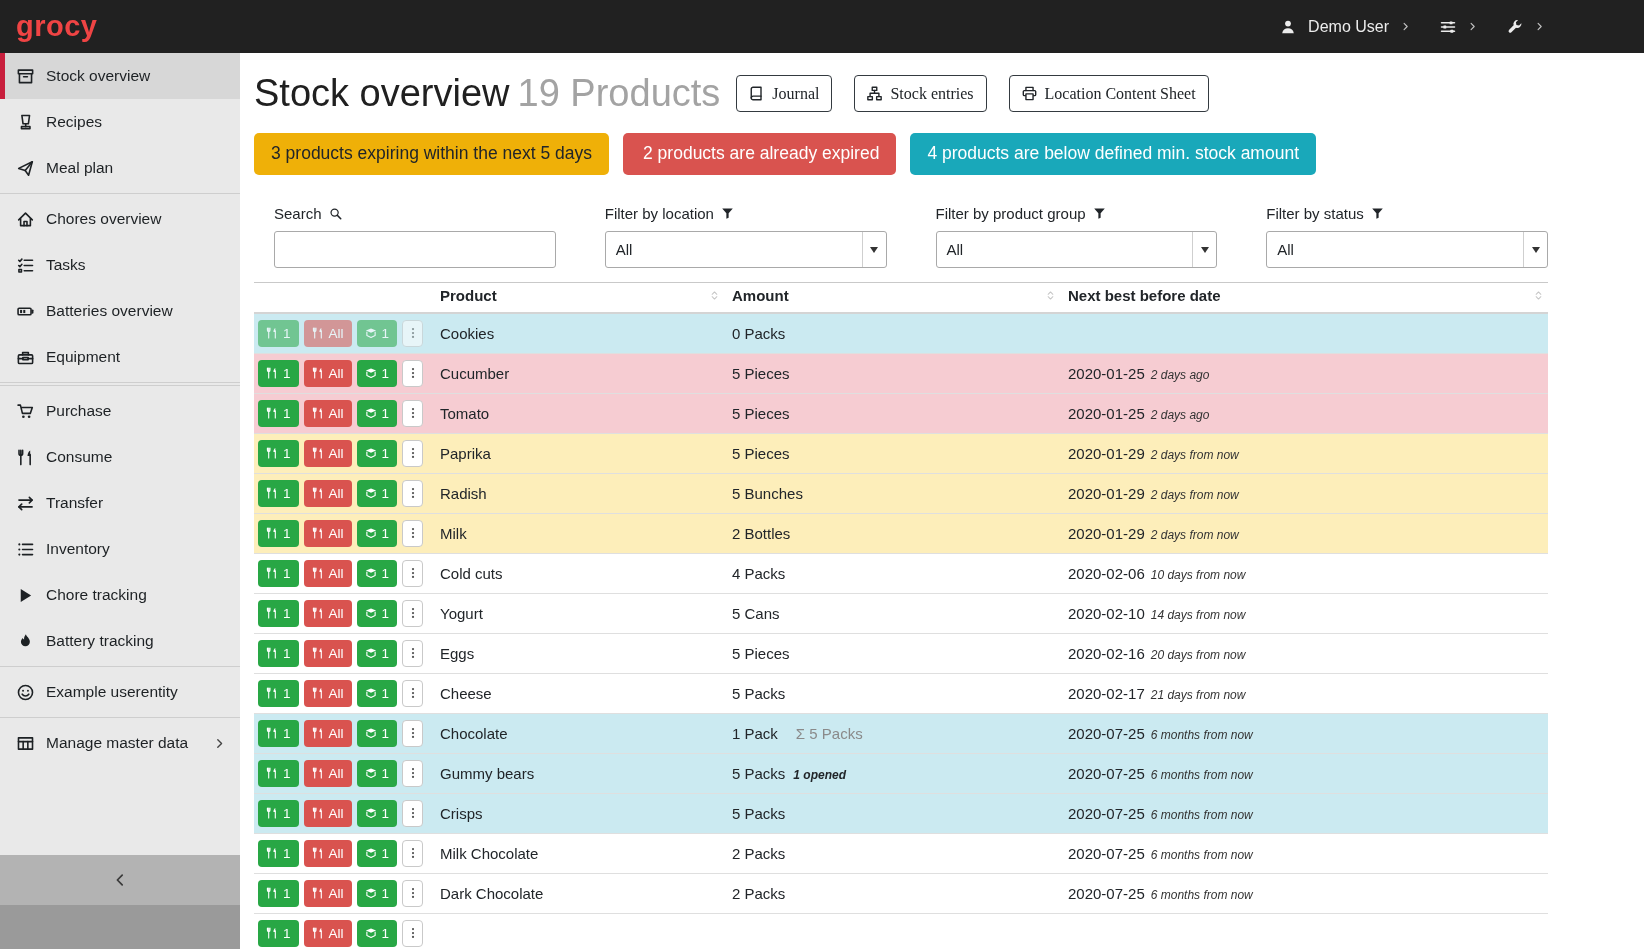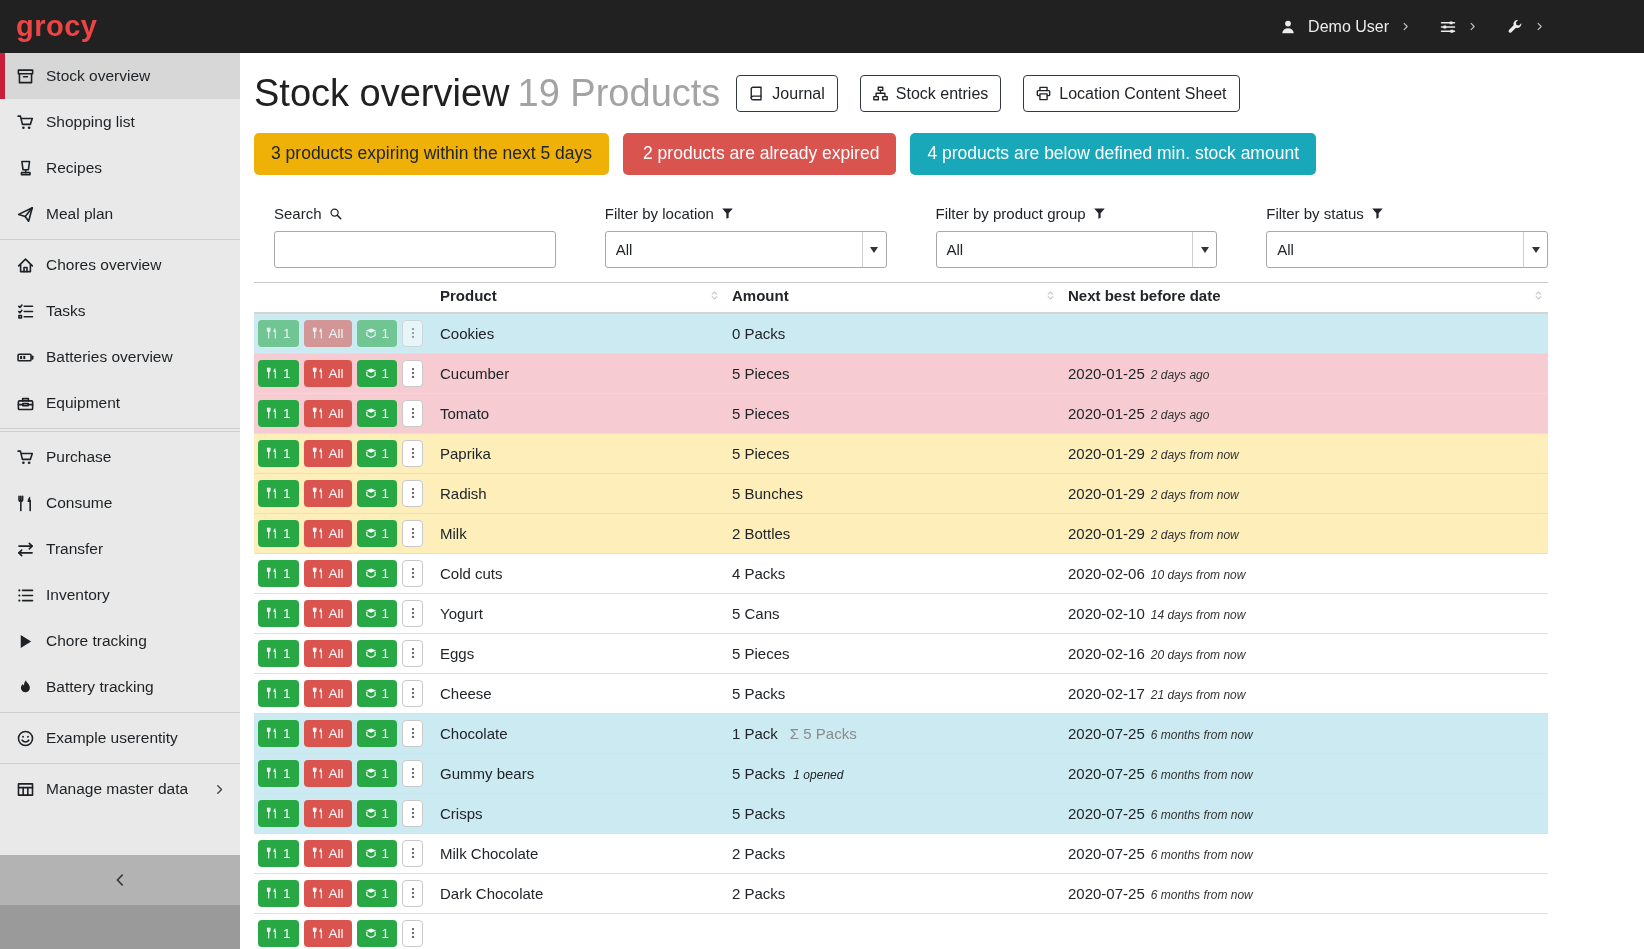--- a/index.html
+++ b/index.html
@@ -46,21 +46,21 @@
   .side-foot2 { height:44px; background:#9a9a9a; }
 
   
   .content {
     position:fixed; top:53px; left:240px; width:1404px; height:896px;
     background:#fff; padding:18px 96px 0 14px; overflow:hidden;border-radius:26px;
   }
   .title-row { display:flex; align-items:center; }
   h1 { margin:0; font-size:38px; font-weight:500; line-height:1.2; color:#202020; white-space:nowrap; }
   .muted { color:#a3a3a3; font-weight:400; margin-left:8px; }
-  .title-actions { display:flex; gap:22px; margin-left:16px; }
+  .title-actions { display:flex; gap:22px; margin-left:16px;font-family:Liberation Serif, serif; }
   .btn-outline {
     height:37px; border:1px solid #343a40; border-radius:4px; background:#fff; color:#212529;
     font-size:16px; font-family:inherit; display:inline-flex; align-items:center; gap:8px;
     padding:0 12px; cursor:pointer; white-space:nowrap;
   }
   .btn-outline svg { width:15px; height:15px; }
 
   .alerts { display:flex; gap:14px; margin-top:16px; }
   .alert {
     height:42px; display:inline-flex; align-items:center; padding:0 17px;
@@ -109,22 +109,22 @@
   }
   .btn-row svg { width:12px; height:12px; }
   .btn-success { background:var(--success); }
   .btn-danger { background:var(--danger); }
   .btn-more {
     background:#fff; border:1px solid #c9c9c9; color:#555; width:21px; padding:0;
     justify-content:center; margin-right:0;
   }
   .disabled-btns .btn-row { opacity:.55; }
 
-  .amount-extra { color:#8a8a8a; margin-left:12px; }
-  .amount-note { font-size:12px; font-style:italic; margin-left:8px; }
+  .amount-extra { color:#8a8a8a; margin-left:18px; }
+  .amount-note { font-size:12px; font-style:italic; margin-left:8px;font-weight:bold; }
   .date-note { font-size:12px; font-style:italic; margin-left:6px; color:#333; }
 </style>
 </head>
 <body>
 
 <nav class="navbar">
   <div class="logo">grocy</div>
   <div class="nav-right">
     <div class="nav-item">
       <span class="nicon">
@@ -176,30 +176,20 @@
   <div id="side-items">
       <div class="side-item active">
         <span class="sicon">
           <svg viewBox="0 0 16 16" fill="none" stroke="currentColor" stroke-width="1.5" stroke-linecap="round" stroke-linejoin="round">
             <rect x="1.3" y="2" width="13.4" height="3.4"></rect>
             <path d="M2.3 5.4v8.4h11.4V5.4"></path>
             <line x1="6.2" y1="8.2" x2="9.8" y2="8.2"></line>
           </svg>
         </span>
         <span class="slabel">Stock overview</span>
-      </div>
-      <div class="side-item">
-        <span class="sicon">
-          <svg viewBox="0 0 16 16" fill="none" stroke="currentColor" stroke-width="1.5" stroke-linecap="round" stroke-linejoin="round">
-            <path d="M1 2h2.2l1.9 7.8h7.4l1.9-5.6H4"></path>
-            <circle cx="6" cy="12.9" r="1.25" fill="currentColor" stroke="none"></circle>
-            <circle cx="11.4" cy="12.9" r="1.25" fill="currentColor" stroke="none"></circle>
-          </svg>
-        </span>
-        <span class="slabel">Shopping list</span>
       </div>
       <div class="side-item">
         <span class="sicon">
           <svg viewBox="0 0 16 16" fill="none" stroke="currentColor" stroke-width="1.5" stroke-linecap="round" stroke-linejoin="round">
             <path d="M4.6 1.4h7.2l-1.1 7.8H5.7z"></path>
             <path d="M4.2 13.9v-2h8v2z"></path>
             <line x1="8.2" y1="9.2" x2="8.2" y2="11.9"></line>
           </svg>
         </span>
         <span class="slabel">Recipes</span>

